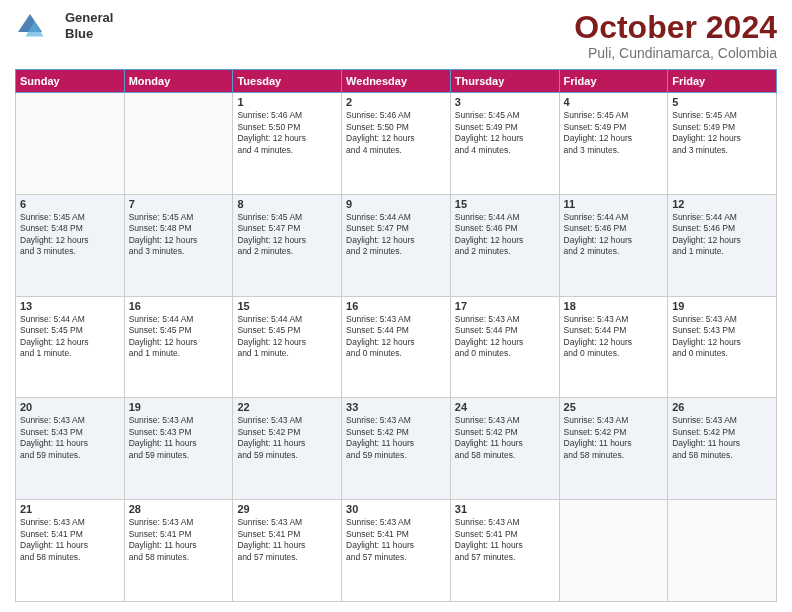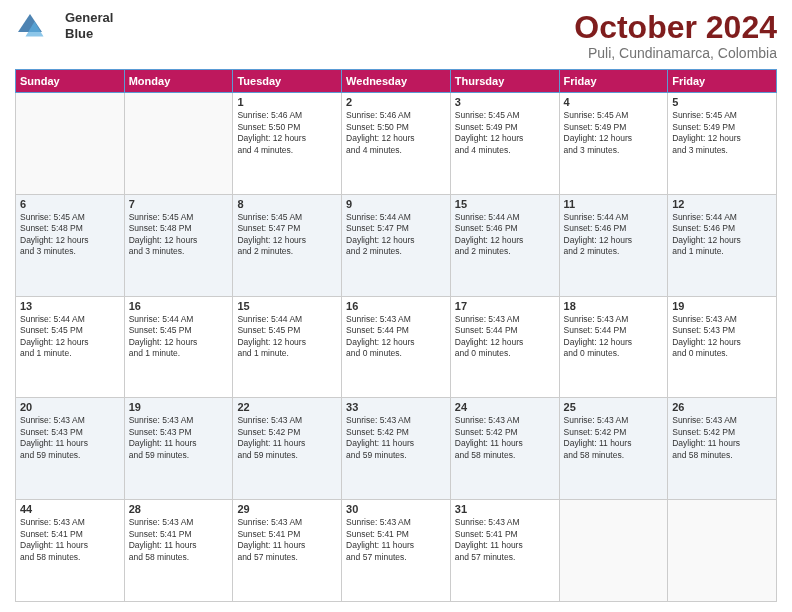--- a/index.html
+++ b/index.html
@@ -314,21 +314,21 @@
           <td>
             <span class="day-number">26</span>
             <div class="cell-info" style="white-space: pre-line;">Sunrise: 5:43 AM
 Sunset: 5:42 PM
 Daylight: 11 hours
 and 58 minutes.</div>
           </td>
         </tr>
         <tr>
           <td>
-            <span class="day-number">44</span>
+            <span class="day-number">21</span>
             <div class="cell-info" style="white-space: pre-line;">Sunrise: 5:43 AM
 Sunset: 5:41 PM
 Daylight: 11 hours
 and 58 minutes.</div>
           </td>
           <td>
             <span class="day-number">28</span>
             <div class="cell-info" style="white-space: pre-line;">Sunrise: 5:43 AM
 Sunset: 5:41 PM
 Daylight: 11 hours

